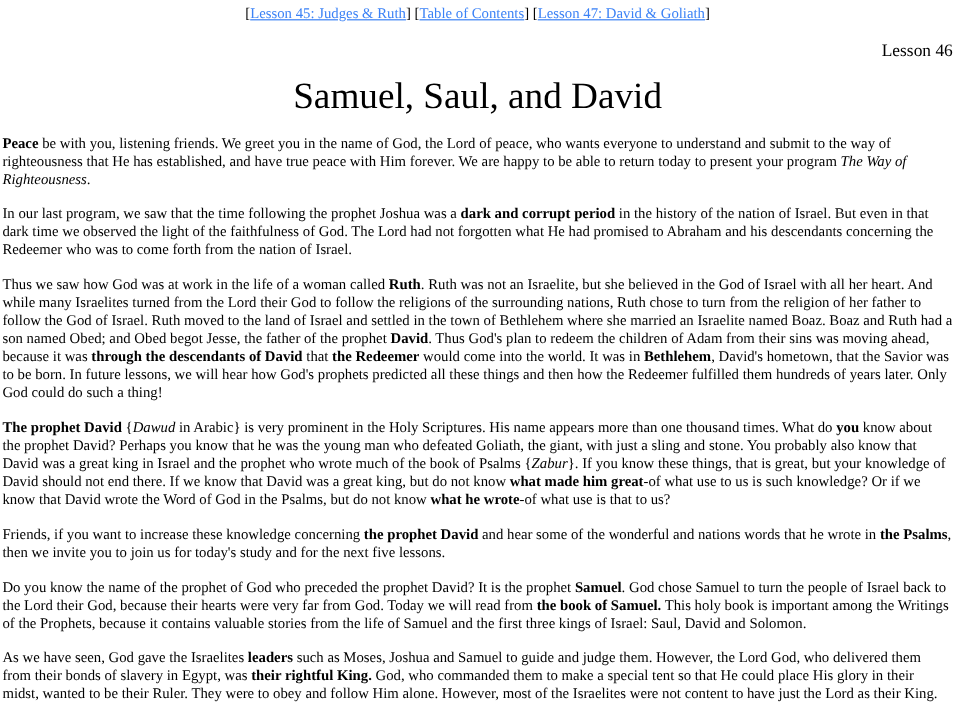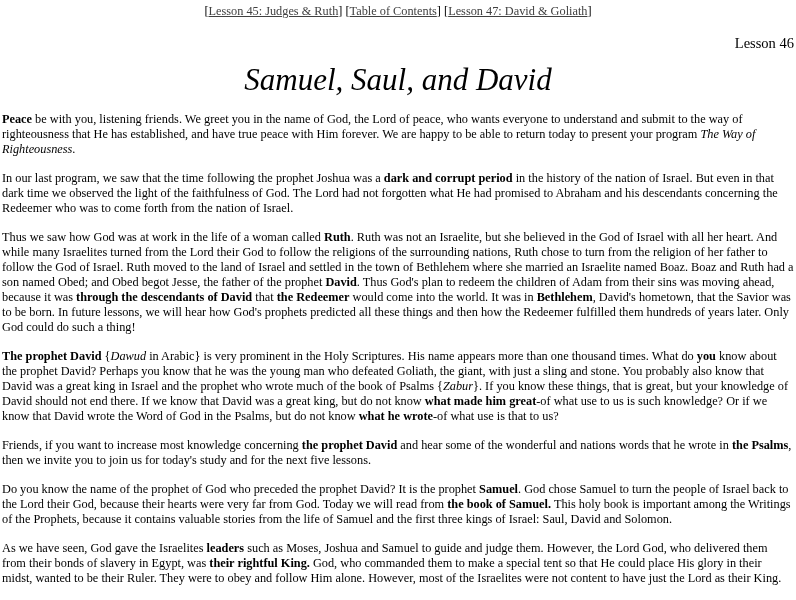--- a/index.html
+++ b/index.html
@@ -5,23 +5,23 @@
   html, body { margin: 0; padding: 0; background: #ffffff; }
   body {
     width: 796px; height: 600px; overflow: hidden;
     font-family: "Liberation Serif", "DejaVu Serif", serif;
     color: #000000;
     font-size: 12.3px;
     line-height: 15px;
   }
   .page { padding: 4px 2px 0 2px; }
   .nav { text-align: center; margin: 0; font-size: 12.3px; }
-  .nav a { color: #404040; text-decoration: underline; cursor: pointer; }
+  .nav a { color: #3b82f6; text-decoration: underline; cursor: pointer; }
   .lesson-num { text-align: right; font-size: 14.5px; margin: 16px 0 0 0; line-height: 17px; font-family: Liberation Serif, serif; }
-  h1 { text-align: center; font-weight: normal; font-size: 31px; line-height: 36px; margin: 10px 0 0 0; font-style: italic; }
+  h1 { text-align: center; font-weight: normal; font-size: 31px; line-height: 36px; margin: 10px 0 0 0; }
   .refs { text-align: center; font-size: 12.3px; margin: 14px 0 0 0; }
   p { margin: 14px 0 0 0; text-align: left; }
   p.first { }
   b { font-weight: bold; }
   i { font-style: italic; }
 </style>
 </head>
 <body>
 
 <div class="page">
@@ -36,19 +36,19 @@
   <h1>Samuel, Saul, and David</h1>
 
   <p class="first"><b>Peace</b><span> be with you, listening friends. We greet you in the name of God, the Lord of peace, who wants everyone to understand and submit to the way of righteousness that He has established, and have true peace with Him forever. We are happy to be able to return today to present your program </span><i>The Way of Righteousness</i><span>.</span></p>
 
   <p><span>In our last program, we saw that the time following the prophet Joshua was a </span><b>dark and corrupt period</b><span> in the history of the nation of Israel. But even in that dark time we observed the light of the faithfulness of God. The Lord had not forgotten what He had promised to Abraham and his descendants concerning the Redeemer who was to come forth from the nation of Israel.</span></p>
 
   <p><span>Thus we saw how God was at work in the life of a woman called </span><b>Ruth</b><span>. Ruth was not an Israelite, but she believed in the God of Israel with all her heart. And while many Israelites turned from the Lord their God to follow the religions of the surrounding nations, Ruth chose to turn from the religion of her father to follow the God of Israel. Ruth moved to the land of Israel and settled in the town of Bethlehem where she married an Israelite named Boaz. Boaz and Ruth had a son named Obed; and Obed begot Jesse, the father of the prophet </span><b>David</b><span>. Thus God's plan to redeem the children of Adam from their sins was moving ahead, because it was </span><b>through the descendants of David</b><span> that </span><b>the Redeemer</b><span> would come into the world. It was in </span><b>Bethlehem</b><span>, David's hometown, that the Savior was to be born. In future lessons, we will hear how God's prophets predicted all these things and then how the Redeemer fulfilled them hundreds of years later. Only God could do such a thing!</span></p>
 
   <p><b>The prophet David</b><span> {</span><i>Dawud</i><span> in Arabic} is very prominent in the Holy Scriptures. His name appears more than one thousand times. What do </span><b>you</b><span> know about the prophet David? Perhaps you know that he was the young man who defeated Goliath, the giant, with just a sling and stone. You probably also know that David was a great king in Israel and the prophet who wrote much of the book of Psalms {</span><i>Zabur</i><span>}. If you know these things, that is great, but your knowledge of David should not end there. If we know that David was a great king, but do not know </span><b>what made him great</b><span>-of what use to us is such knowledge? Or if we know that David wrote the Word of God in the Psalms, but do not know </span><b>what he wrote</b><span>-of what use is that to us?</span></p>
 
-  <p><span>Friends, if you want to increase most knowledge concerning </span><b>the prophet David</b><span> and hear some of the wonderful and nations words that he wrote in </span><b>the Psalms</b><span>, then we invite you to join us for today's study and for the next five lessons.</span></p>
+  <p><span>Friends, if you want to increase these knowledge concerning </span><b>the prophet David</b><span> and hear some of the wonderful and nations words that he wrote in </span><b>the Psalms</b><span>, then we invite you to join us for today's study and for the next five lessons.</span></p>
 
   <p><span>Do you know the name of the prophet of God who preceded the prophet David? It is the prophet </span><b>Samuel</b><span>. God chose Samuel to turn the people of Israel back to the Lord their God, because their hearts were very far from God. Today we will read from </span><b>the book of Samuel.</b><span> This holy book is important among the Writings of the Prophets, because it contains valuable stories from the life of Samuel and the first three kings of Israel: Saul, David and Solomon.</span></p>
 
   <p><span>As we have seen, God gave the Israelites </span><b>leaders</b><span> such as Moses, Joshua and Samuel to guide and judge them. However, the Lord God, who delivered them from their bonds of slavery in Egypt, was </span><b>their rightful King.</b><span> God, who commanded them to make a special tent so that He could place His glory in their midst, wanted to be their Ruler. They were to obey and follow Him alone. However, most of the Israelites were not content to have just the Lord as their King. </span></p>
 
 </div>
 
 </body></html>

